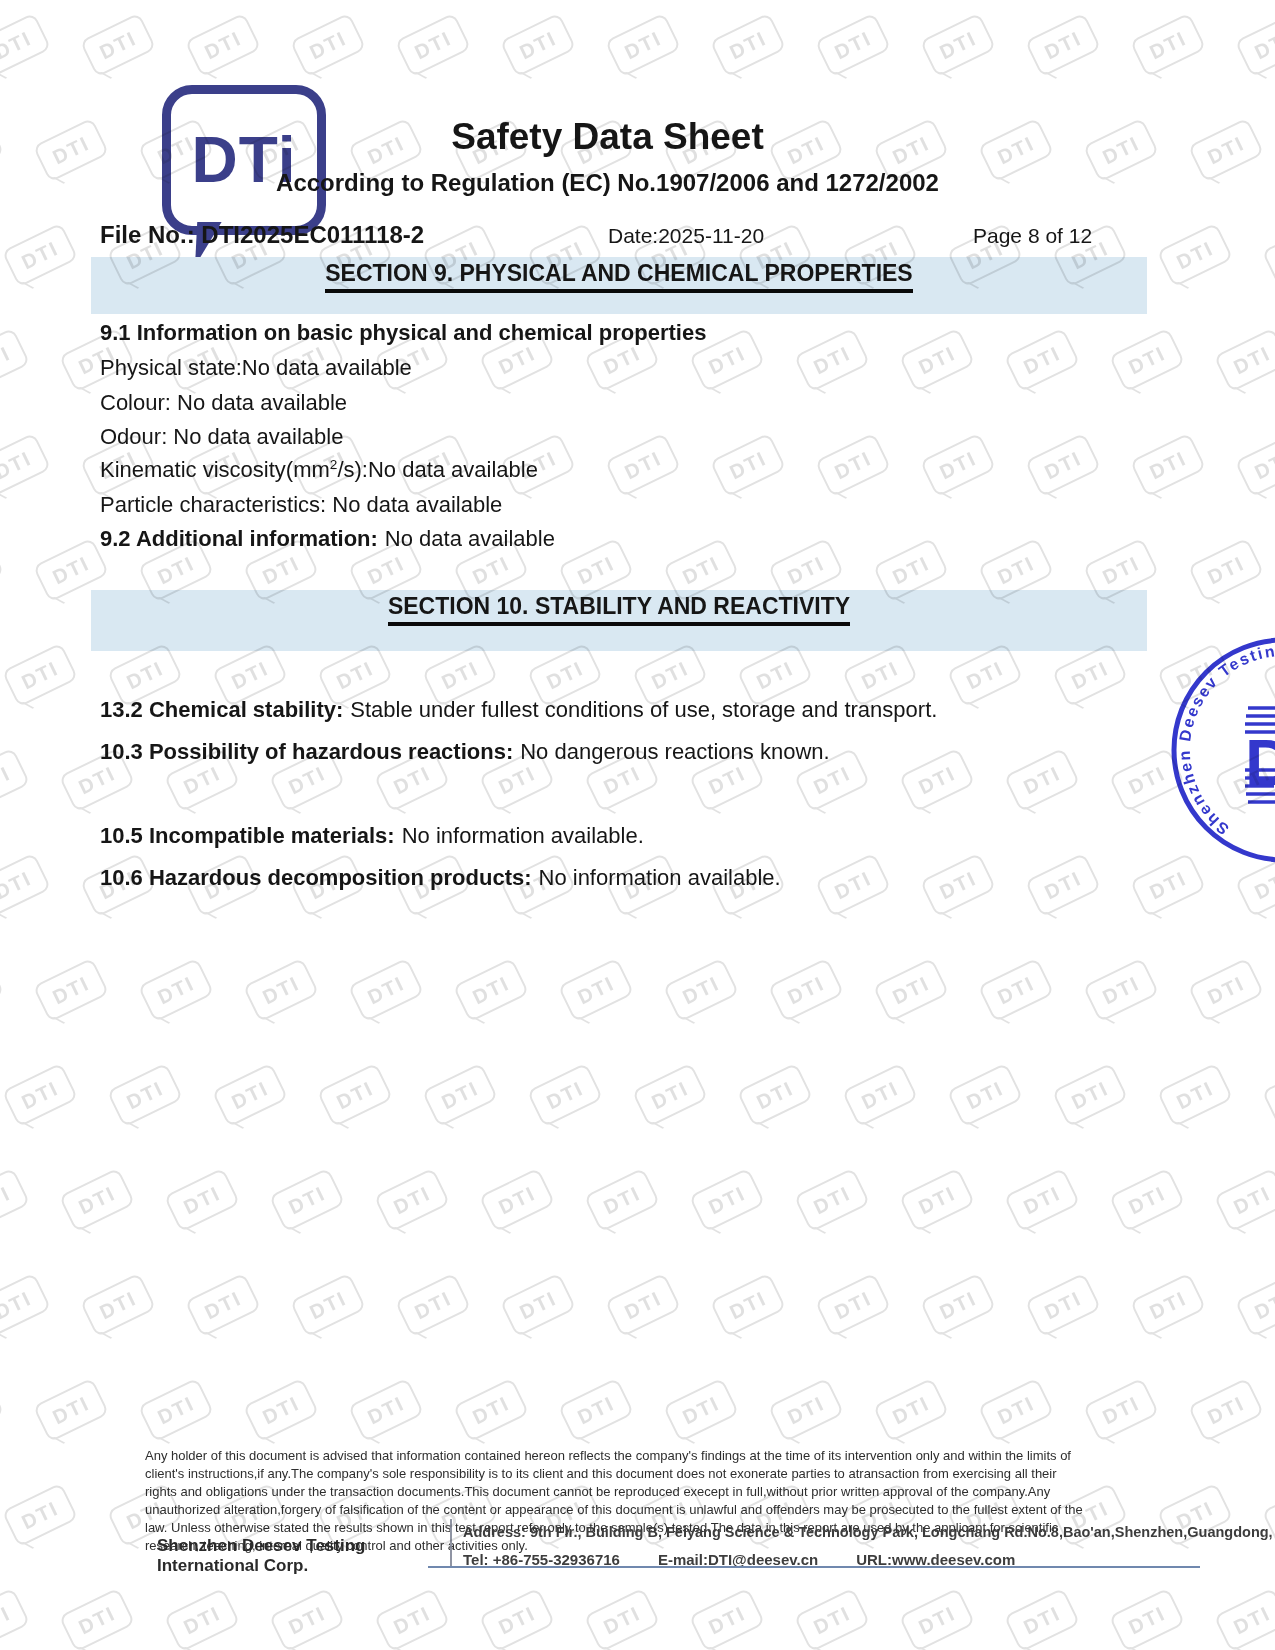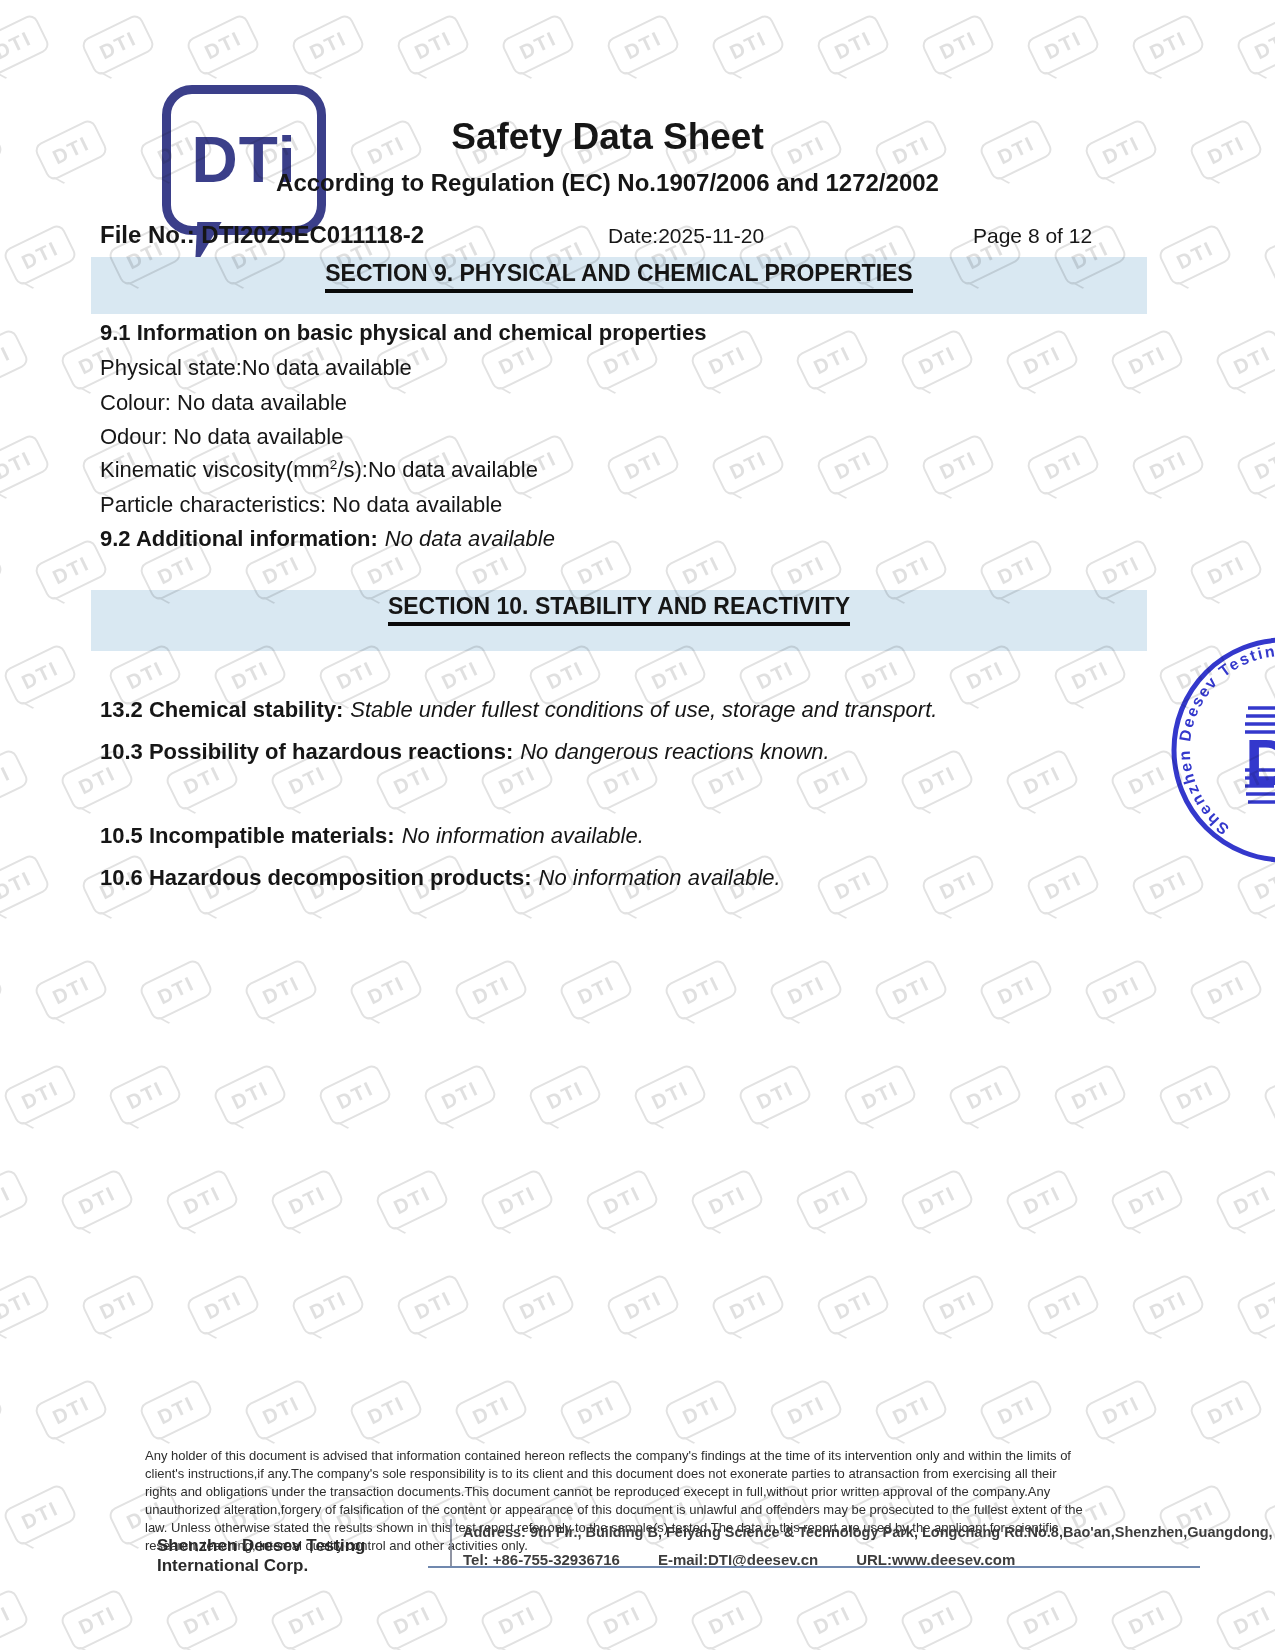--- a/index.html
+++ b/index.html
@@ -62,21 +62,21 @@
     font-size:23px;font-weight:bold;
     border-bottom:4px solid #0a0a0a;padding-bottom:2px;
   }
   #sec9bar{top:257px;height:57px;}
   #sec10bar{top:590px;height:61px;}
   
   .bodyline{position:absolute;left:100px;font-size:22px;white-space:nowrap;}
   .bold{font-weight:bold;}
   sup.k{font-size:0.62em;vertical-align:super;}
   .lbl{font-weight:bold;}
-  .val{margin-left:7px;font-style:italic;}
+  .val{margin-left:7px;}
   
   .stamp{position:absolute;left:1168px;top:634px;z-index:2;opacity:.92;}
   
   .disclaimer{
     position:absolute;left:145px;top:1447px;width:942px;
     font-size:13px;line-height:18px;color:#2e2e2e;
     text-align:left;
   }
   .f-company{
     position:absolute;left:157px;top:1536px;width:290px;

